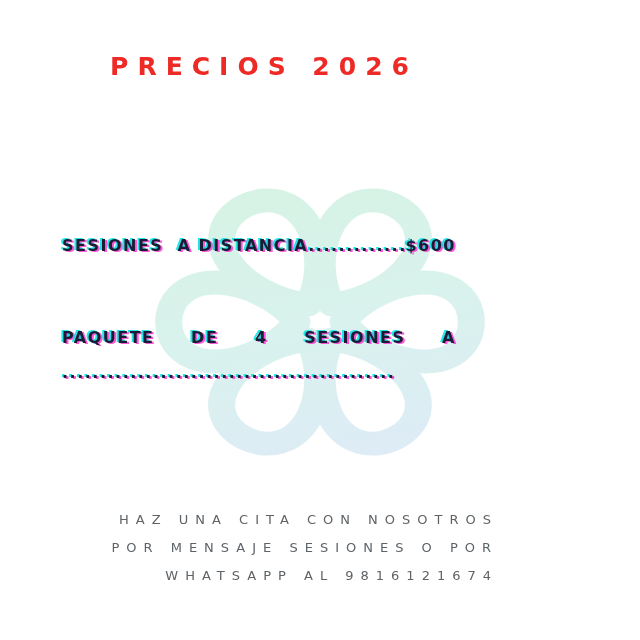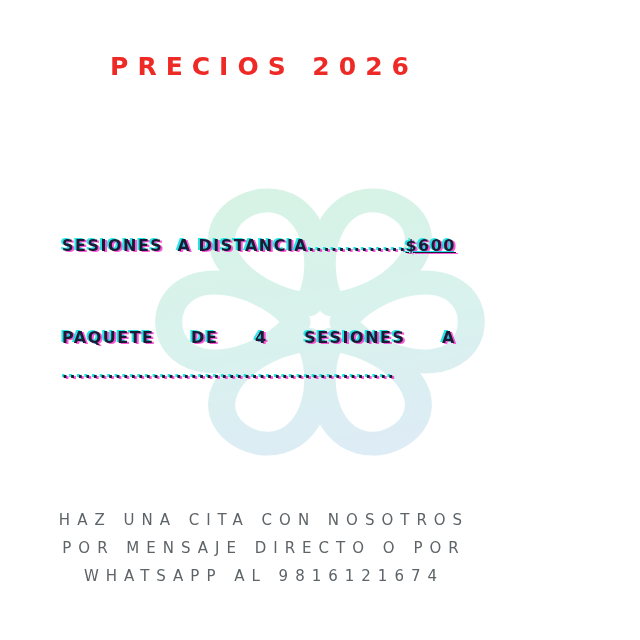--- a/index.html
+++ b/index.html
@@ -66,38 +66,38 @@
     white-space: nowrap;
   }
   .leader-row .label { flex: 0 0 auto; white-space: pre; }
   .leader-row .label-gap { margin-right: 10px; }
   .leader-row .leader {
     flex: 1 1 auto;
     min-width: 0;
     overflow: hidden;
     white-space: nowrap;
   }
-  .leader-row .price { flex: 0 0 auto; text-decoration: underline; }
+  .leader-row .price { flex: 0 0 auto; }
 
   .justify-line {
     text-align: justify;
     text-align-last: justify;
     white-space: normal;
     word-spacing: 4px;
   }
 
   
   .footer {
     position: absolute;
     top: 506px;
     left: 30px;
     right: 30px;
-    text-align: center;
+    text-align: right;
     color: #5d6367;
-    font-size: 15px;
+    font-size: 13px;
     font-weight: 400;
     letter-spacing: 7px;
     line-height: 28px;
   }
   .footer .line { white-space: nowrap; }
 </style>
 </head>
 <body>
 
 <div class="canvas">
@@ -136,17 +136,17 @@
 
   <div class="price-line price-block-2">
     <div class="glitch justify-line">PAQUETE DE 4 SESIONES A</div>
     <div class="glitch leader-row">
       <span class="leader">............................................</span>
     </div>
   </div>
 
   <div class="footer">
     <div class="line">HAZ UNA CITA CON NOSOTROS</div>
-    <div class="line">POR MENSAJE DIRECTO O POR</div>
+    <div class="line">POR MENSAJE SESIONES O POR</div>
     <div class="line">WHATSAPP AL 9816121674</div>
   </div>
 
 </div>
 
 </body></html>

